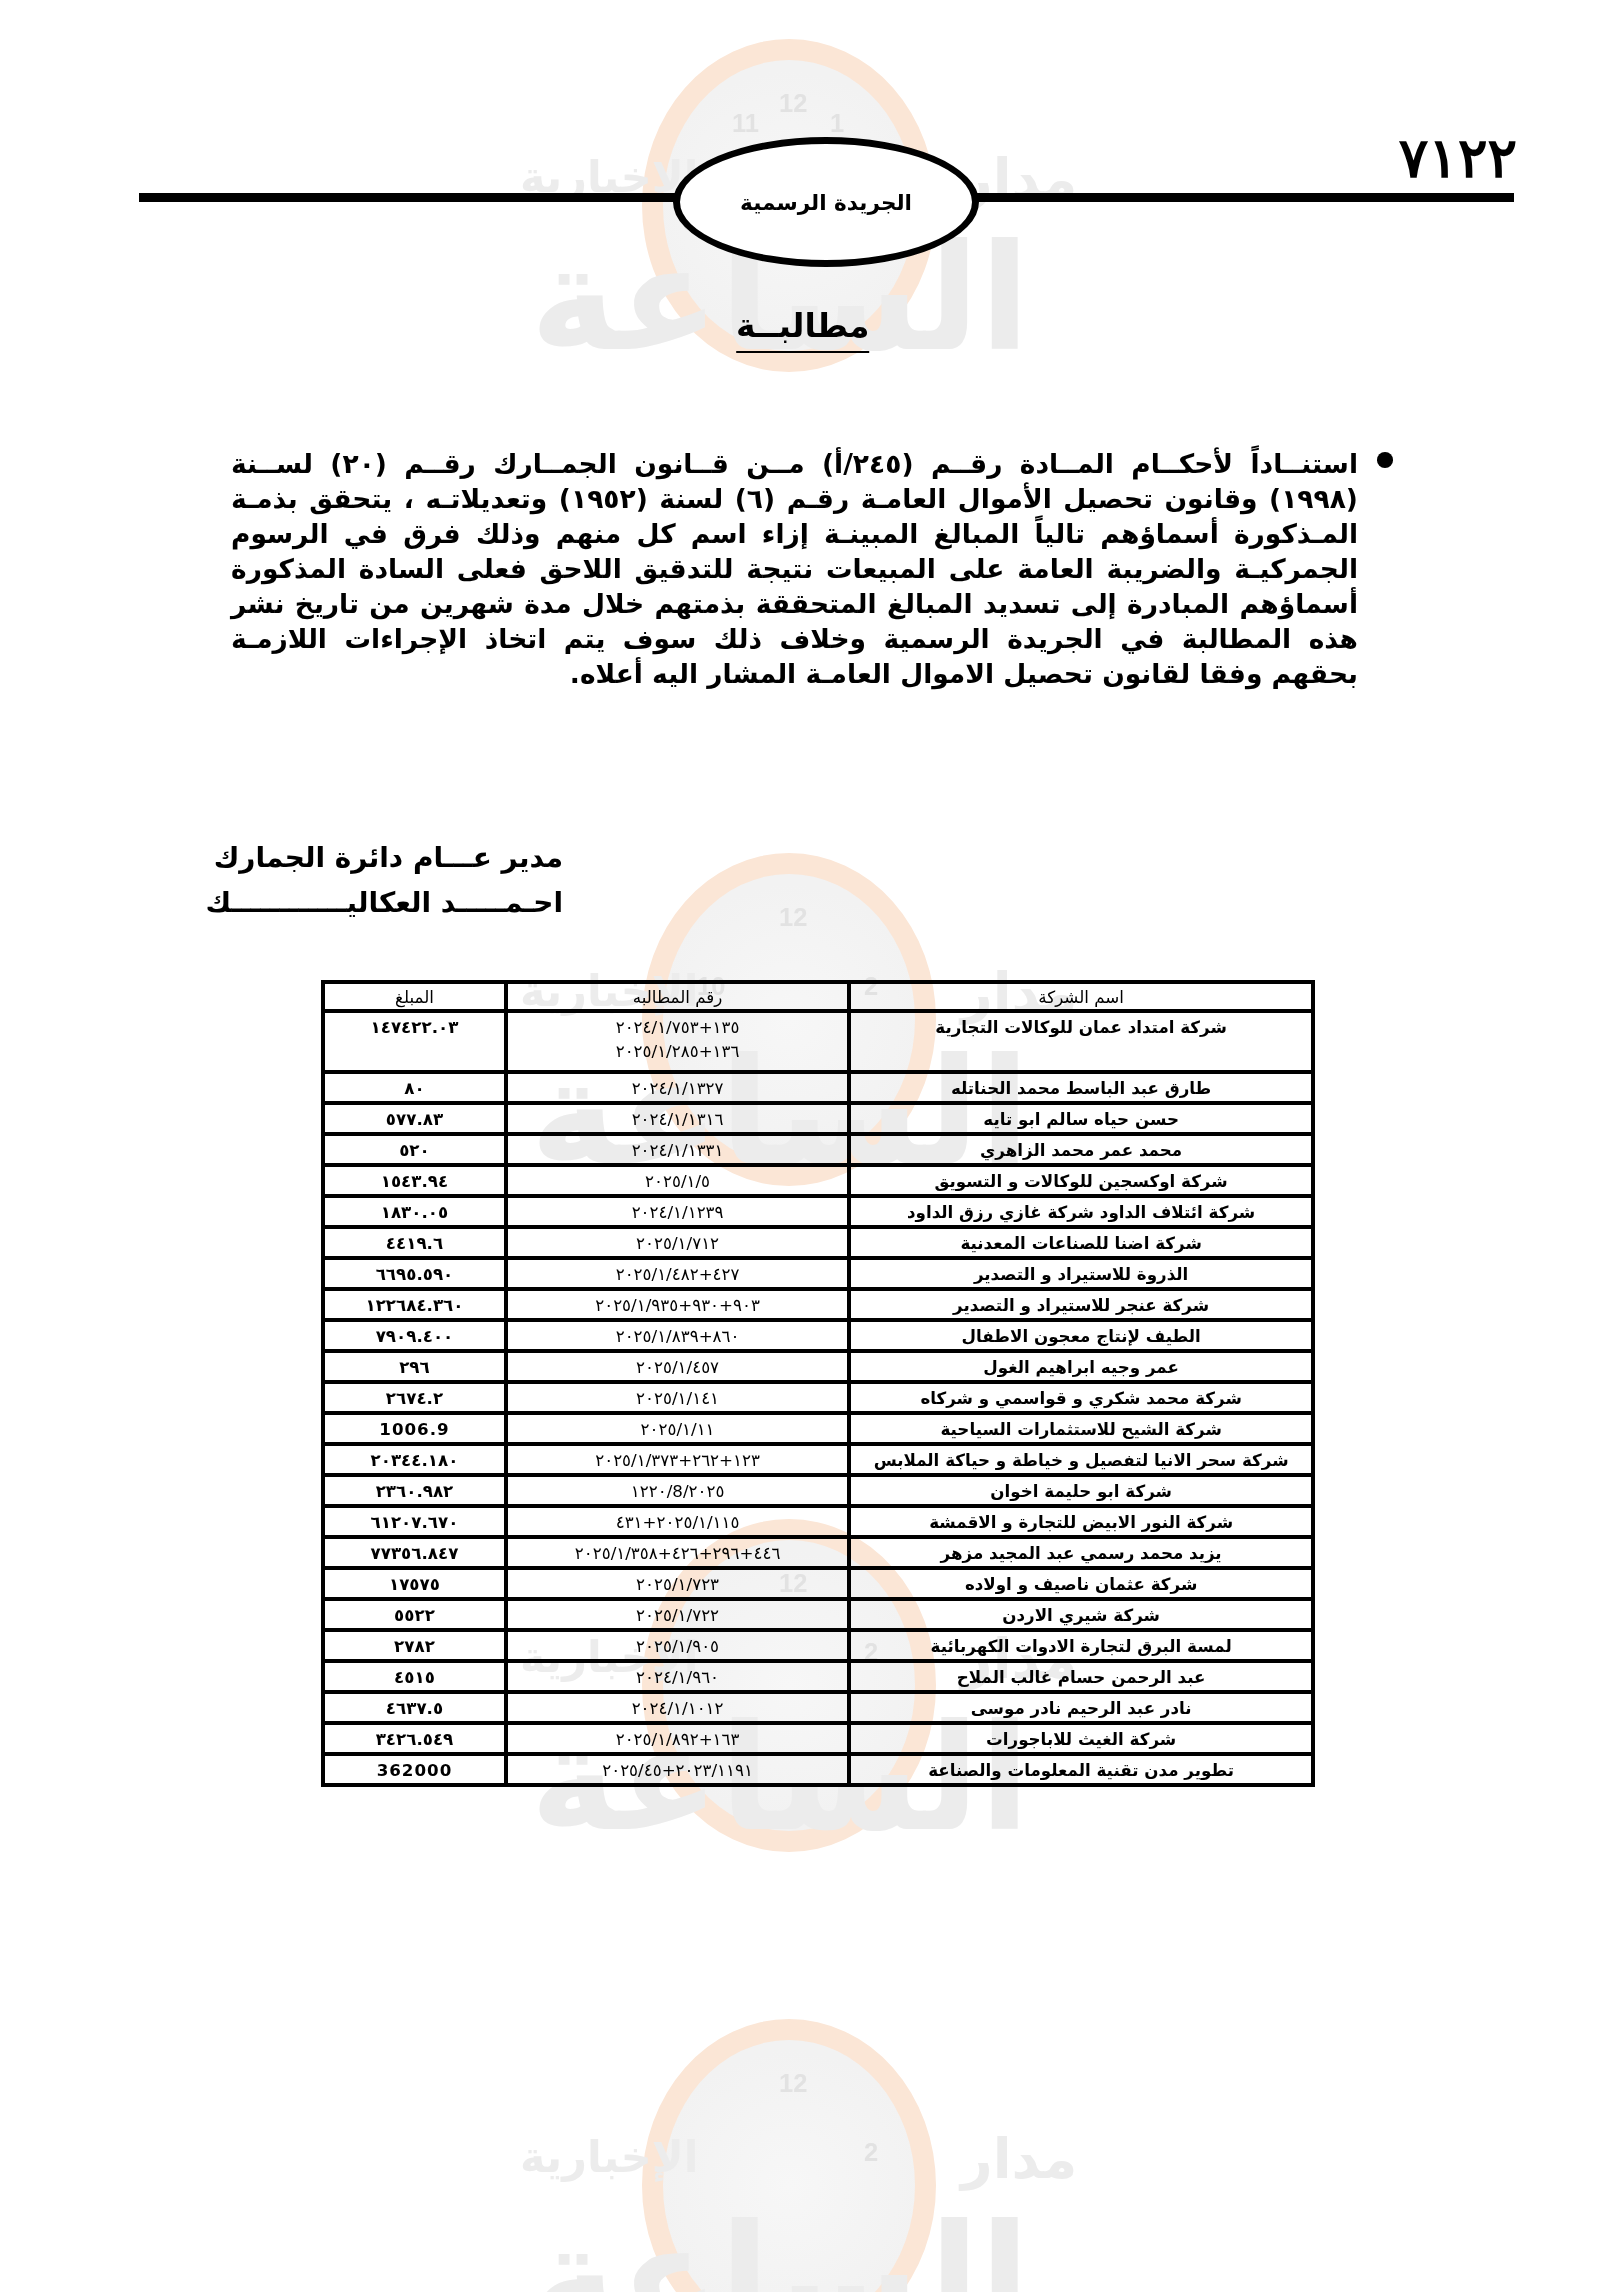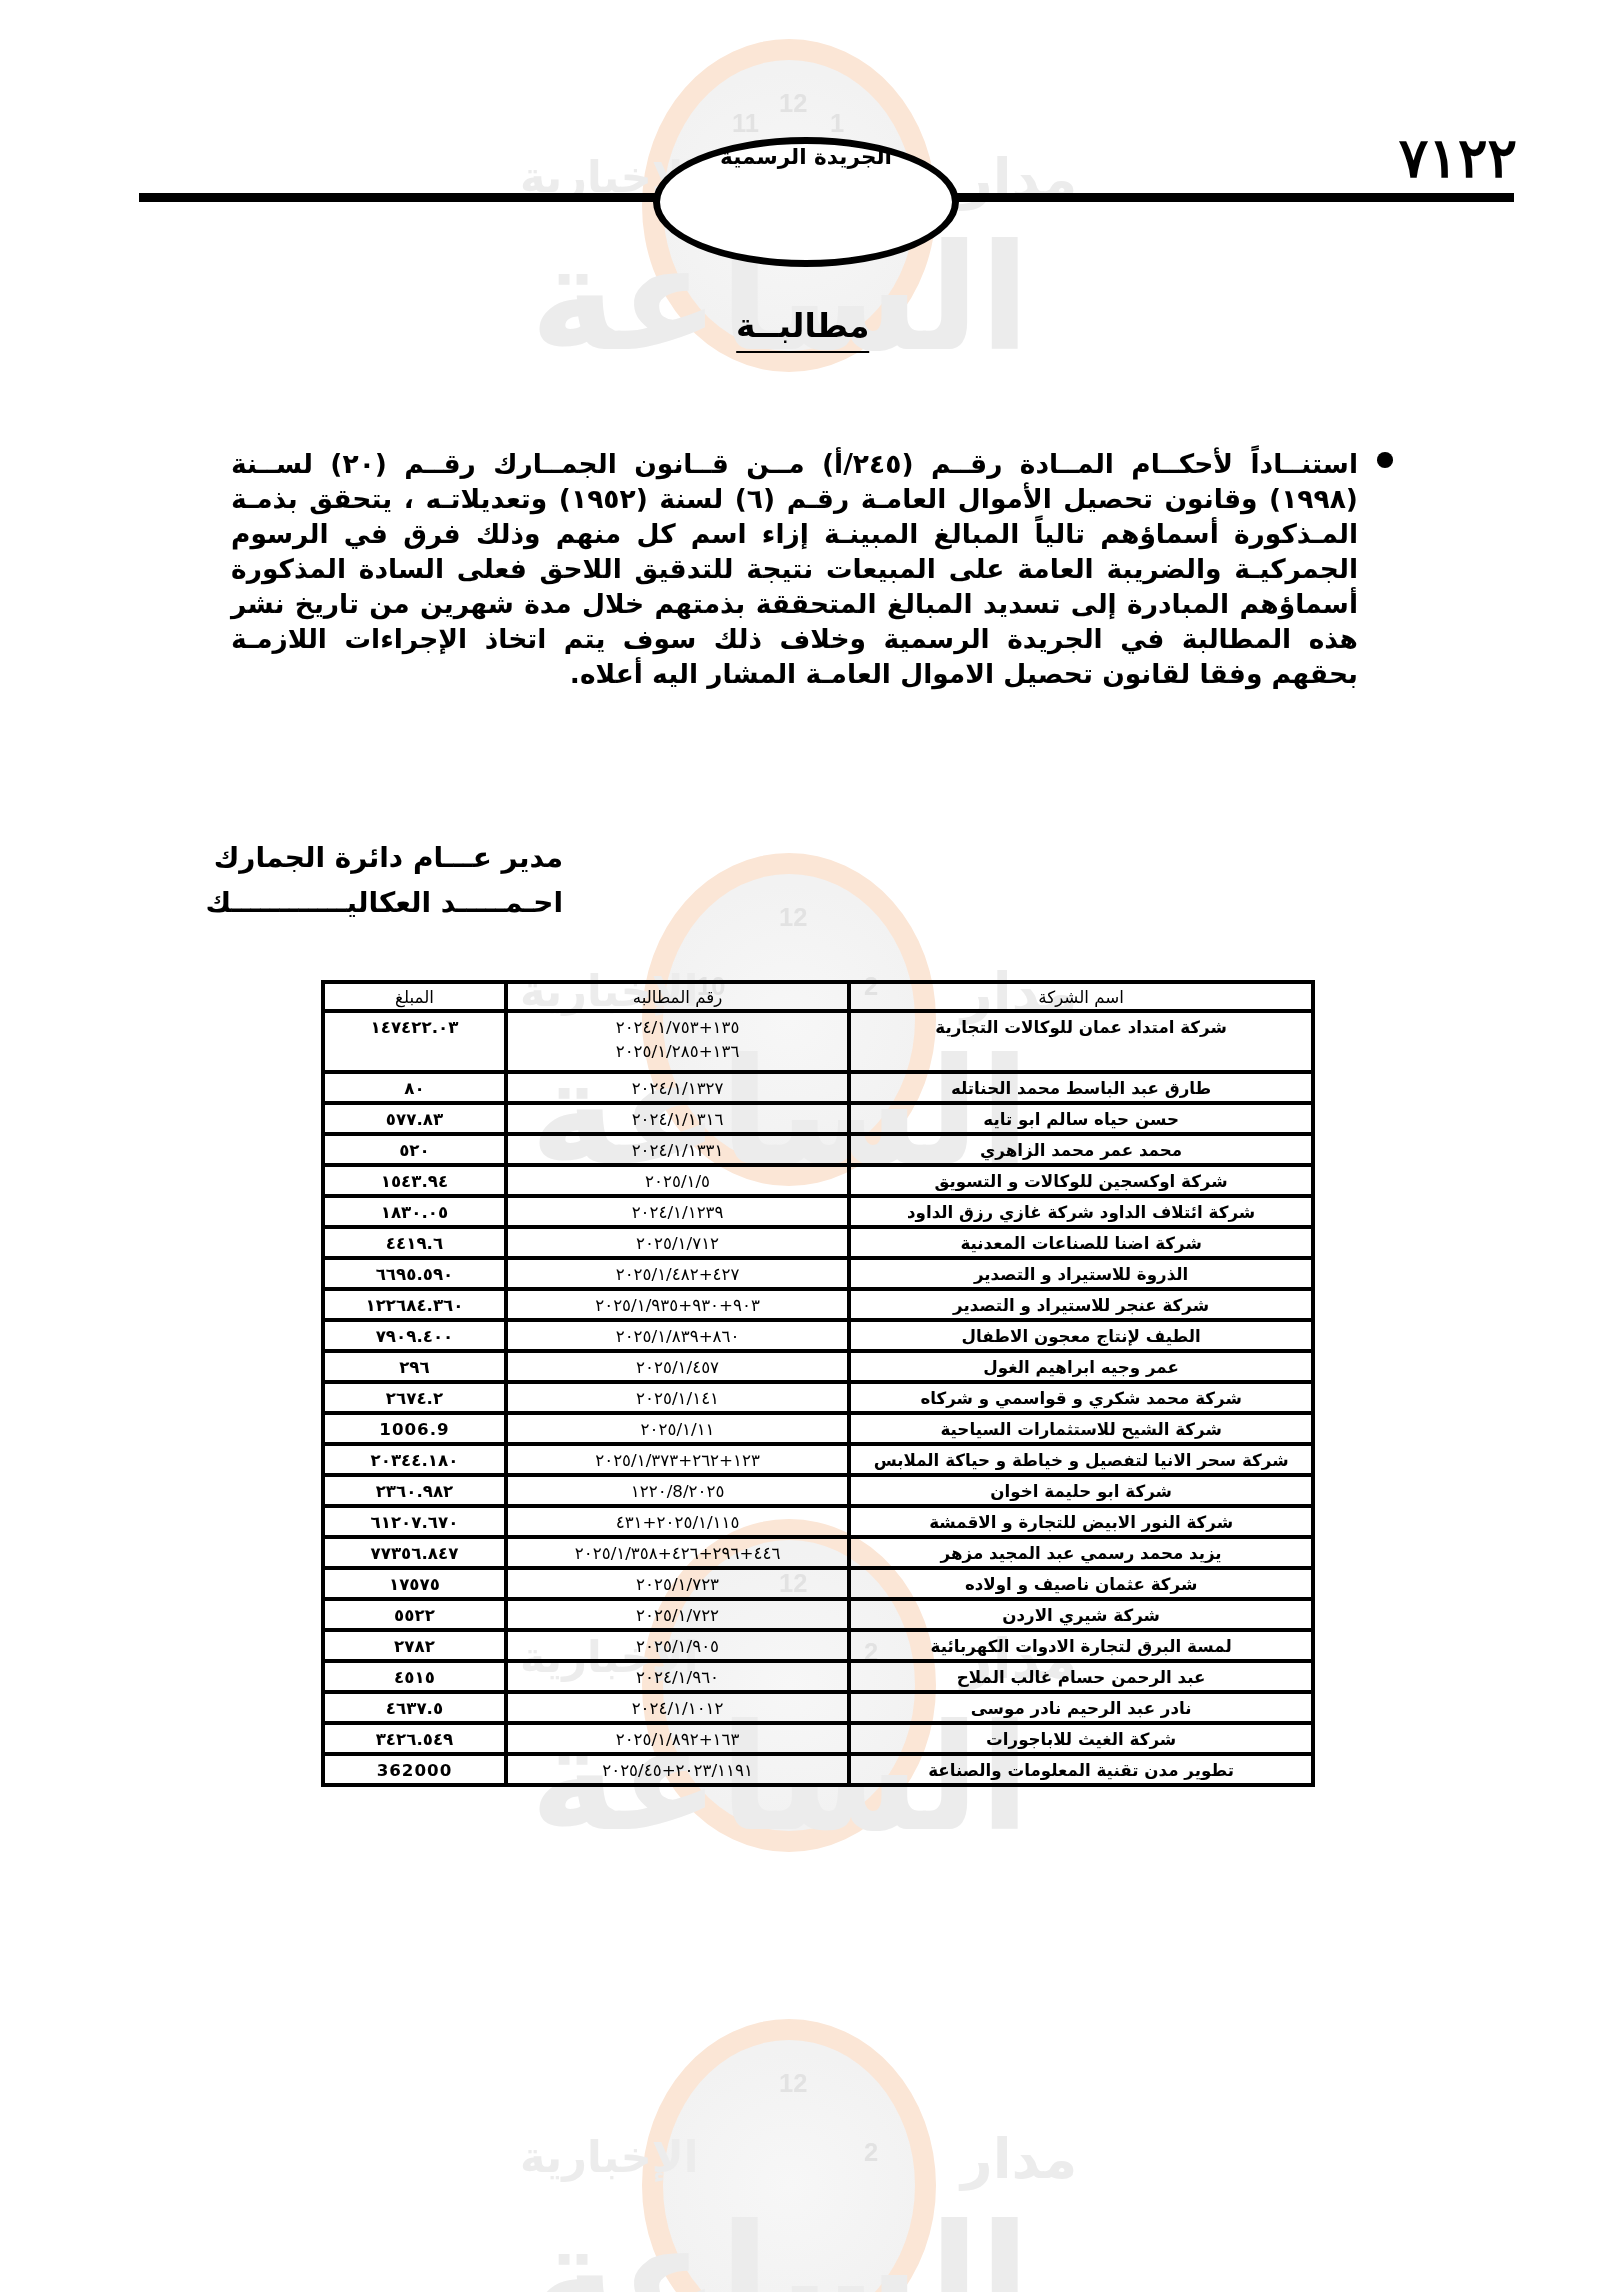--- a/index.html
+++ b/index.html
@@ -21,23 +21,23 @@
     }
     
     .page-number {
       position: absolute; right: 104px; top: 125px; font-size: 55px; font-weight: bold;
       font-family: "DejaVu Serif", serif; z-index: 2; letter-spacing: 2px;
     }
     .rule {
       position: absolute; left: 139px; top: 193px; width: 1375px; height: 8.8px; background: #000; z-index: 2;
     }
     .gazette-ellipse {
-      position: absolute; left: 653px; top: 137px; width: 306px; height: 130px;
+      position: absolute; left: 673px; top: 137px; width: 306px; height: 130px;
       border: 7.8px solid #000; border-radius: 50%; background: #fff; box-sizing: border-box;
-      display: flex; align-items: flex-start; justify-content: center; z-index: 3;
+      display: flex; align-items: center; justify-content: center; z-index: 3;
     }
     .gazette-ellipse span { font-size: 21.6px; font-weight: bold; direction: rtl; }
     .doc-title {
       position: absolute; left: 0; width: 100%; top: 306px; text-align: center; z-index: 2;
     }
     .doc-title span {
       display: inline-block; font-size: 33px; font-weight: 900; direction: rtl;
       border-bottom: 2.9px double #000; padding-bottom: 6px; transform: translateX(-7.8px);
     }
     

